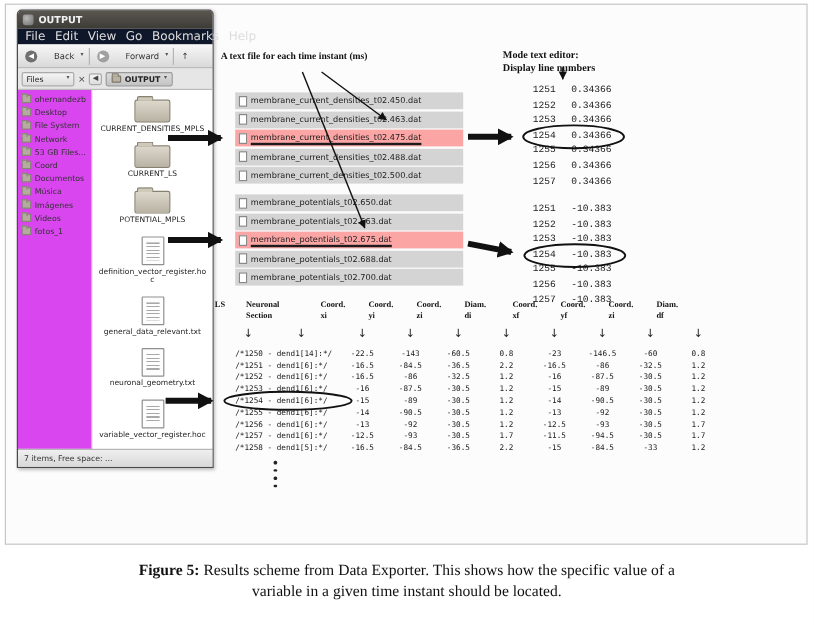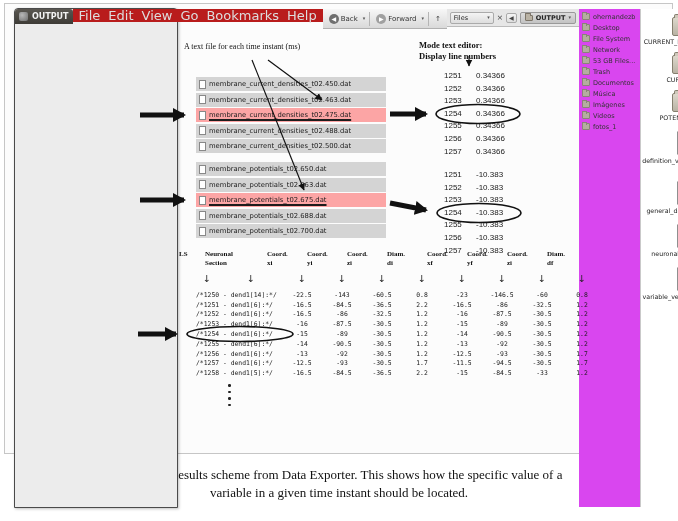--- a/index.html
+++ b/index.html
@@ -2,32 +2,32 @@
 <html><head>
 <meta charset="utf-8">
 <style>
   *{box-sizing:border-box;margin:0;padding:0}
   html,body{width:678px;height:521px}
   body{position:relative;background:#fff;overflow:hidden;font-family:"DejaVu Sans",sans-serif;color:#222}
   .screenshot{position:absolute;left:0;top:0;width:678px;height:458px}
   .frame{position:absolute;left:4px;top:3px;width:669px;height:451px;border:1px solid #c6c6c6;background:#fcfcfc}
 
   
-  .window{position:absolute;left:14px;top:8px;width:164px;height:500px;border:1px solid #4a4a4a;
-          border-radius:4px 4px 0 0;background:#ececec;display:flex;flex-direction:row;
+  .window{position:absolute;left:14px;top:8px;width:164px;height:382px;border:1px solid #4a4a4a;
+          border-radius:4px 4px 0 0;background:#ececec;display:flex;flex-direction:column;
           box-shadow:1px 1px 3px rgba(0,0,0,.25);z-index:2}
   .titlebar{height:15px;background:linear-gradient(#5a5751,#3d3b36);border-radius:3px 3px 0 0;
             display:flex;align-items:center;gap:4px;padding:0 4px;color:#f2f2f2;font-size:8px;font-weight:bold;flex:none}
   .win-icon{width:9px;height:9px;border-radius:2px;background:radial-gradient(circle at 35% 35%,#b8b8b8,#6e6e6e);flex:none}
-  .menubar{height:13px;background:#b91c1c;display:flex;align-items:center;gap:8px;padding:0 6px;
-           color:#ddd;font-size:13px;flex:none}
+  .menubar{height:13px;background:#0f172a;display:flex;align-items:center;gap:8px;padding:0 6px;
+           color:#ddd;font-size:10px;flex:none}
   .menu-item{cursor:default}
   .toolbar{height:20px;background:linear-gradient(#f7f7f7,#d9d9d9);border-bottom:1px solid #b0b0b0;
            display:flex;align-items:center;gap:3px;padding:0 4px;font-size:7px;color:#333;flex:none}
-  .tb-btn{display:inline-flex;align-items:center;gap:2px;padding:1px 2px;border-radius:2px}
+  .tb-btn{display:inline-flex;align-items:center;gap:14px;padding:1px 2px;border-radius:2px}
   .nav-circle{width:10px;height:10px;border-radius:50%;background:#6f6f6f;color:#fff;font-size:6px;
               display:inline-flex;align-items:center;justify-content:center;flex:none}
   .nav-circle.fwd{background:#a0a0a0}
   .caret{font-size:5px;color:#555;line-height:1}
   .tb-sep{width:1px;height:14px;background:#b5b5b5;margin:0 1px}
   .locationbar{height:18px;background:#e6e6e6;border-bottom:1px solid #bbb;display:flex;align-items:center;
                padding:0 3px;gap:3px;font-size:6.5px;flex:none}
   .places-box{display:inline-flex;align-items:center;justify-content:space-between;gap:3px;width:44px;
               border:1px solid #aaa;background:linear-gradient(#f4f4f4,#ddd);border-radius:2px;padding:1px 3px}
   .close-places{font-size:7.5px;color:#444;line-height:1}
@@ -52,37 +52,37 @@
        background:repeating-linear-gradient(#a8a8a8 0,#a8a8a8 1px,transparent 1px,transparent 3px)}
   .file-item.folder .big-icon{width:30px;height:19px;background:linear-gradient(#ddd8cc,#b9b3a4);
        border:1px solid #86806f;border-radius:2px}
   .file-item.folder .big-icon::before{left:1px;right:auto;top:-4px;width:12px;height:3px;
        background:#cfc9bb;border:1px solid #86806f;border-bottom:none;border-radius:2px 2px 0 0}
   .file-label{font-size:6.3px;line-height:1.25;text-align:center;word-break:break-all;color:#222}
   .statusbar{height:15px;background:linear-gradient(#efefef,#d8d8d8);border-top:1px solid #b5b5b5;
              font-size:6.5px;color:#333;display:flex;align-items:center;padding:0 5px;flex:none;white-space:nowrap;overflow:hidden}
 
   
-  .note1{position:absolute;left:184px;top:42px;font-family:"Liberation Serif",serif;font-weight:normal;
+  .note1{position:absolute;left:184px;top:42px;font-family:"Liberation Serif",serif;font-weight:bold;
          font-size:8px;white-space:nowrap;color:#111;z-index:3}
   .note2{position:absolute;left:419px;top:40px;font-family:"Liberation Serif",serif;font-weight:bold;
          font-size:8.5px;color:#111;line-height:1.3;z-index:3}
 
   
   .filelist{position:absolute;width:190px;z-index:2}
   .list1{left:196px;top:77px}
   .list2{left:196px;top:162px}
   .frow{height:14px;margin-bottom:1.5px;background:#d4d4d4;display:flex;align-items:center;gap:3px;
         padding:0 3px;font-size:6.8px;color:#1c1c1c;white-space:nowrap;overflow:hidden}
   .frow.highlight{background:#fca5a5}
   .frow.highlight .fname{text-decoration:underline;text-decoration-thickness:1.5px;text-underline-offset:2px}
   .ficon{width:7px;height:9px;background:#fff;border:1px solid #888;flex:none}
 
   
-  .editor{position:absolute;font-family:Liberation Sans, sans-serif;font-size:8px;color:#1a1a1a;
+  .editor{position:absolute;font-family:Liberation Mono, monospace;font-size:8px;color:#1a1a1a;
           line-height:12.6px;z-index:2}
   .editor1{left:444px;top:70px}
   .editor2{left:444px;top:169px}
   .ed-line{display:flex}
   .ln{width:32px}
 
   
   .tbl-head{position:absolute;left:179px;top:250px;display:grid;grid-template-columns:26px 62px repeat(8,40px);
             font-family:"Liberation Serif",serif;font-weight:bold;font-size:7px;line-height:1.3;
             color:#111;z-index:2}
@@ -184,21 +184,21 @@
             <span class="side-label">Network</span>
           </div>
 
           <div class="side-item">
             <span class="side-icon"></span>
             <span class="side-label">53 GB Files...</span>
           </div>
 
           <div class="side-item">
             <span class="side-icon"></span>
-            <span class="side-label">Trash</span>
+            <span class="side-label">Coord</span>
           </div>
 
           <div class="side-item">
             <span class="side-icon"></span>
             <span class="side-label">Documentos</span>
           </div>
 
           <div class="side-item">
             <span class="side-icon"></span>
             <span class="side-label">Música</span>

